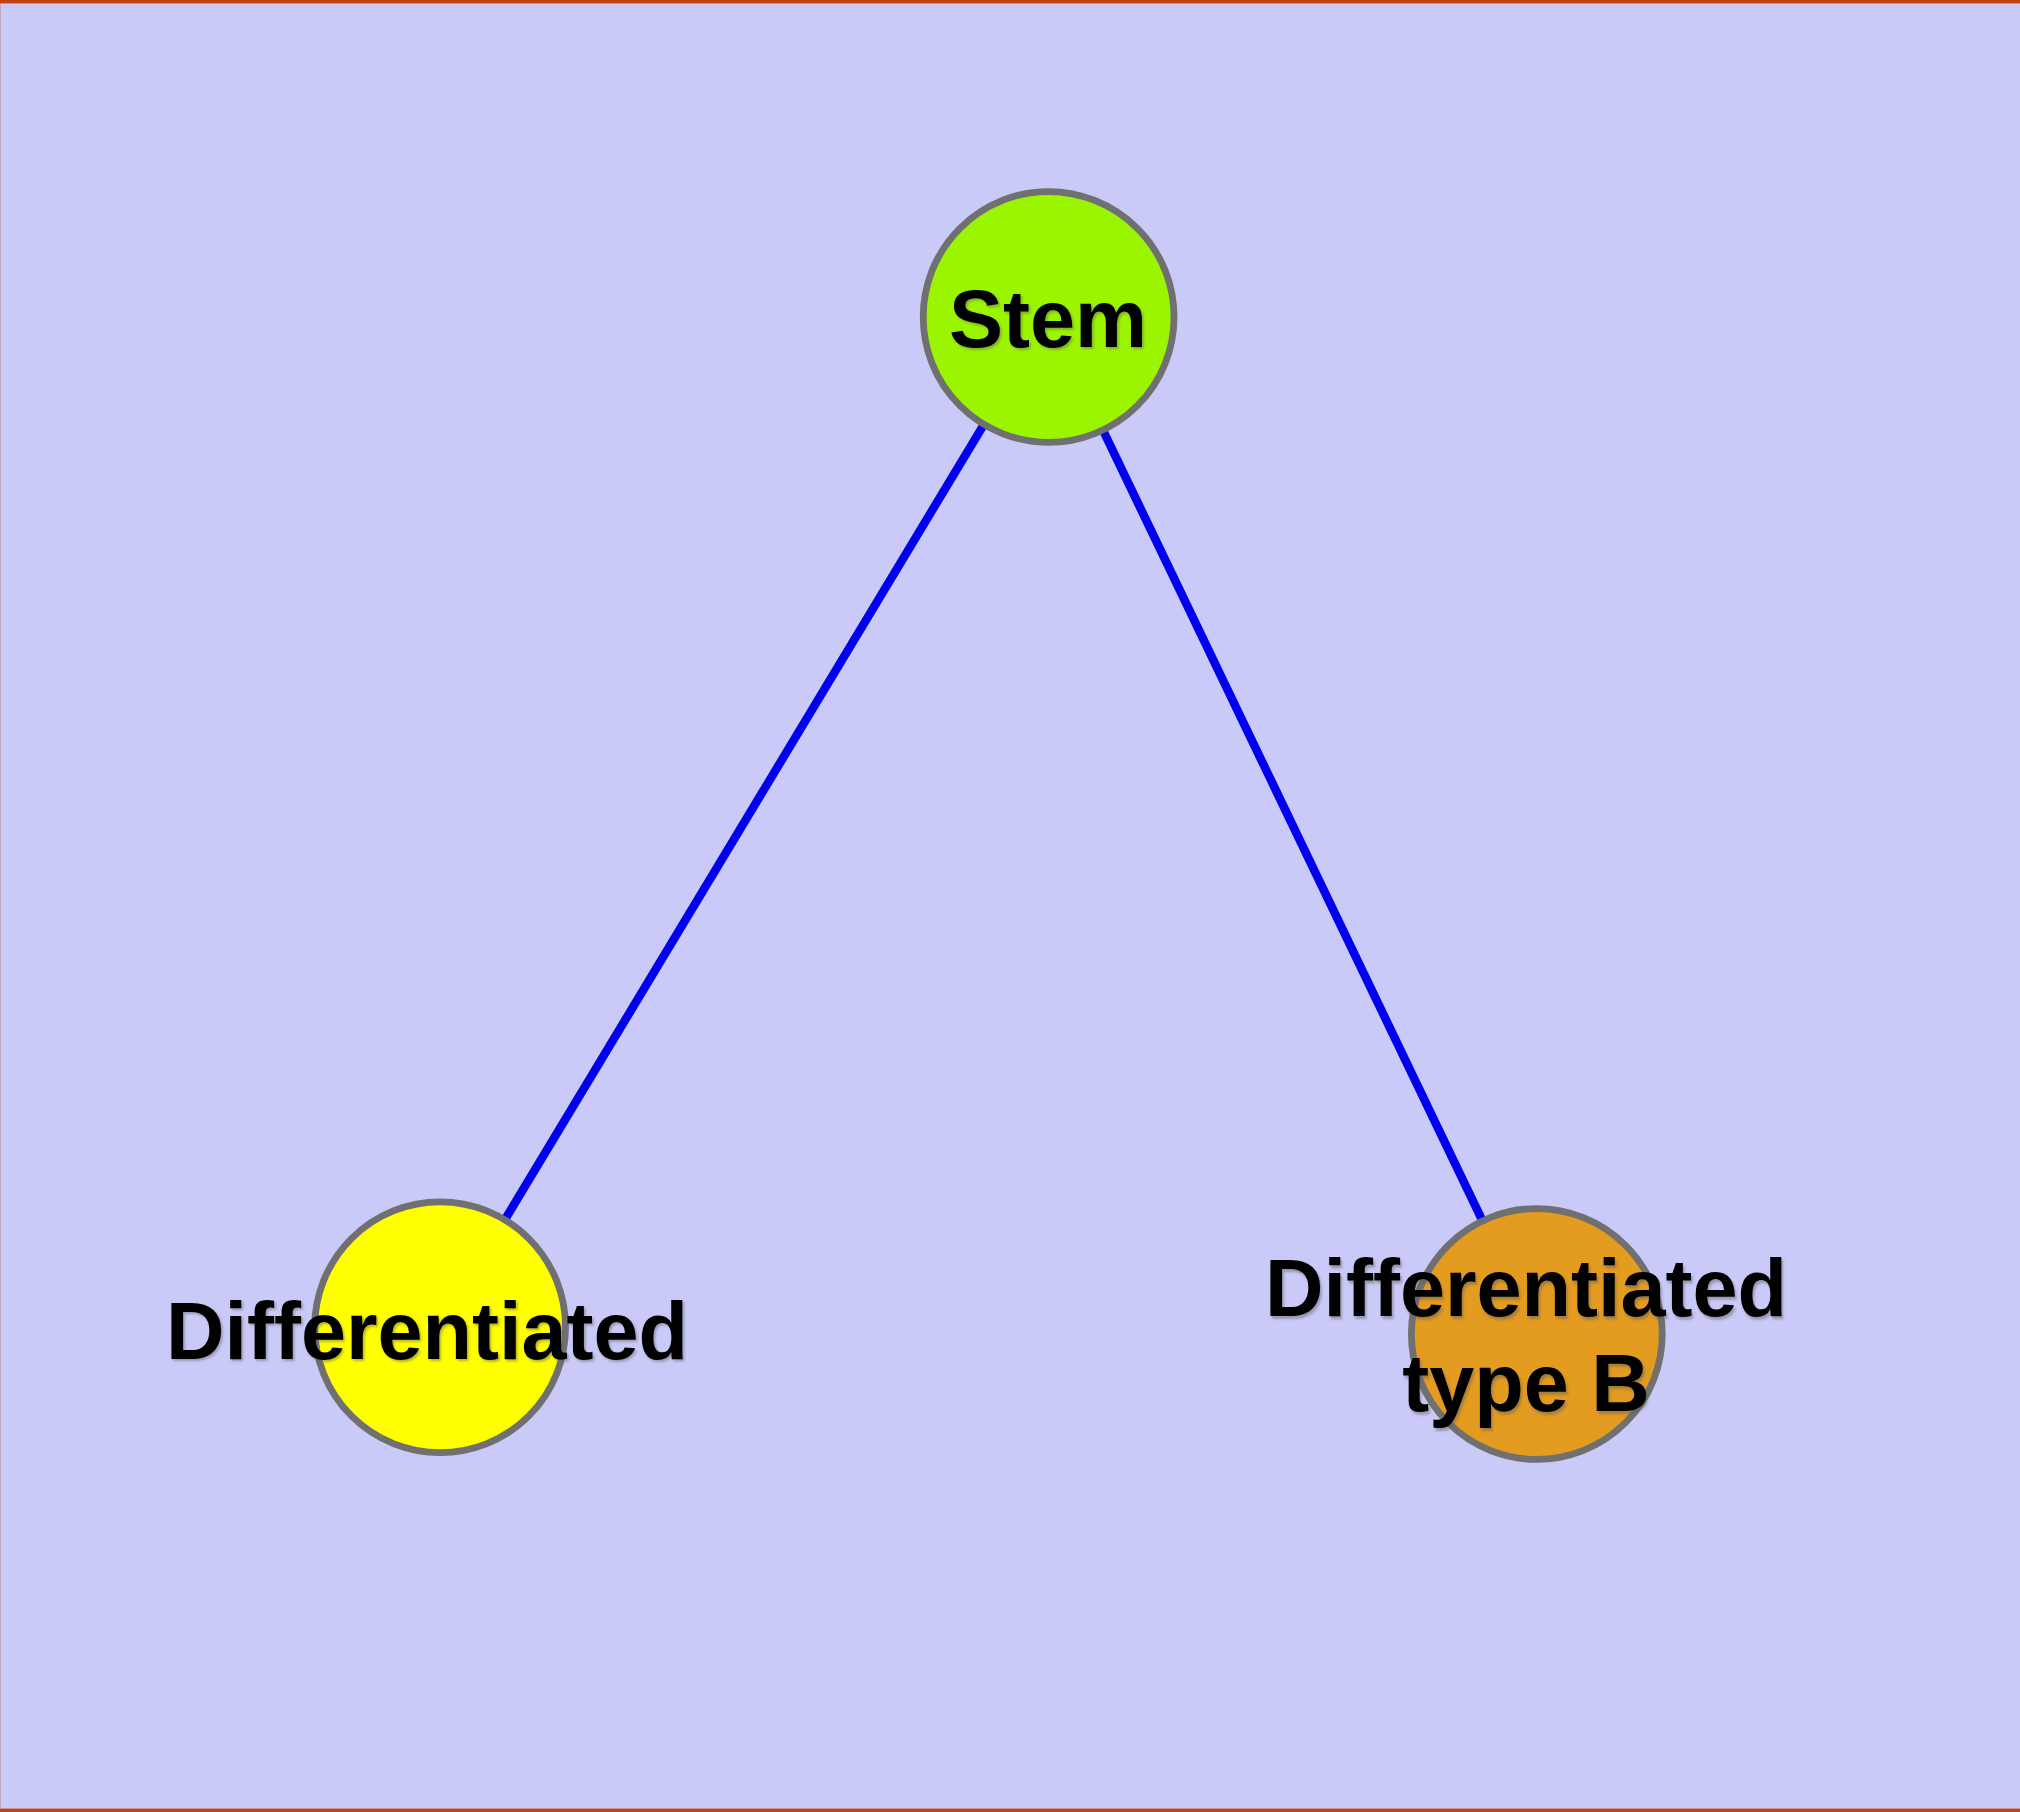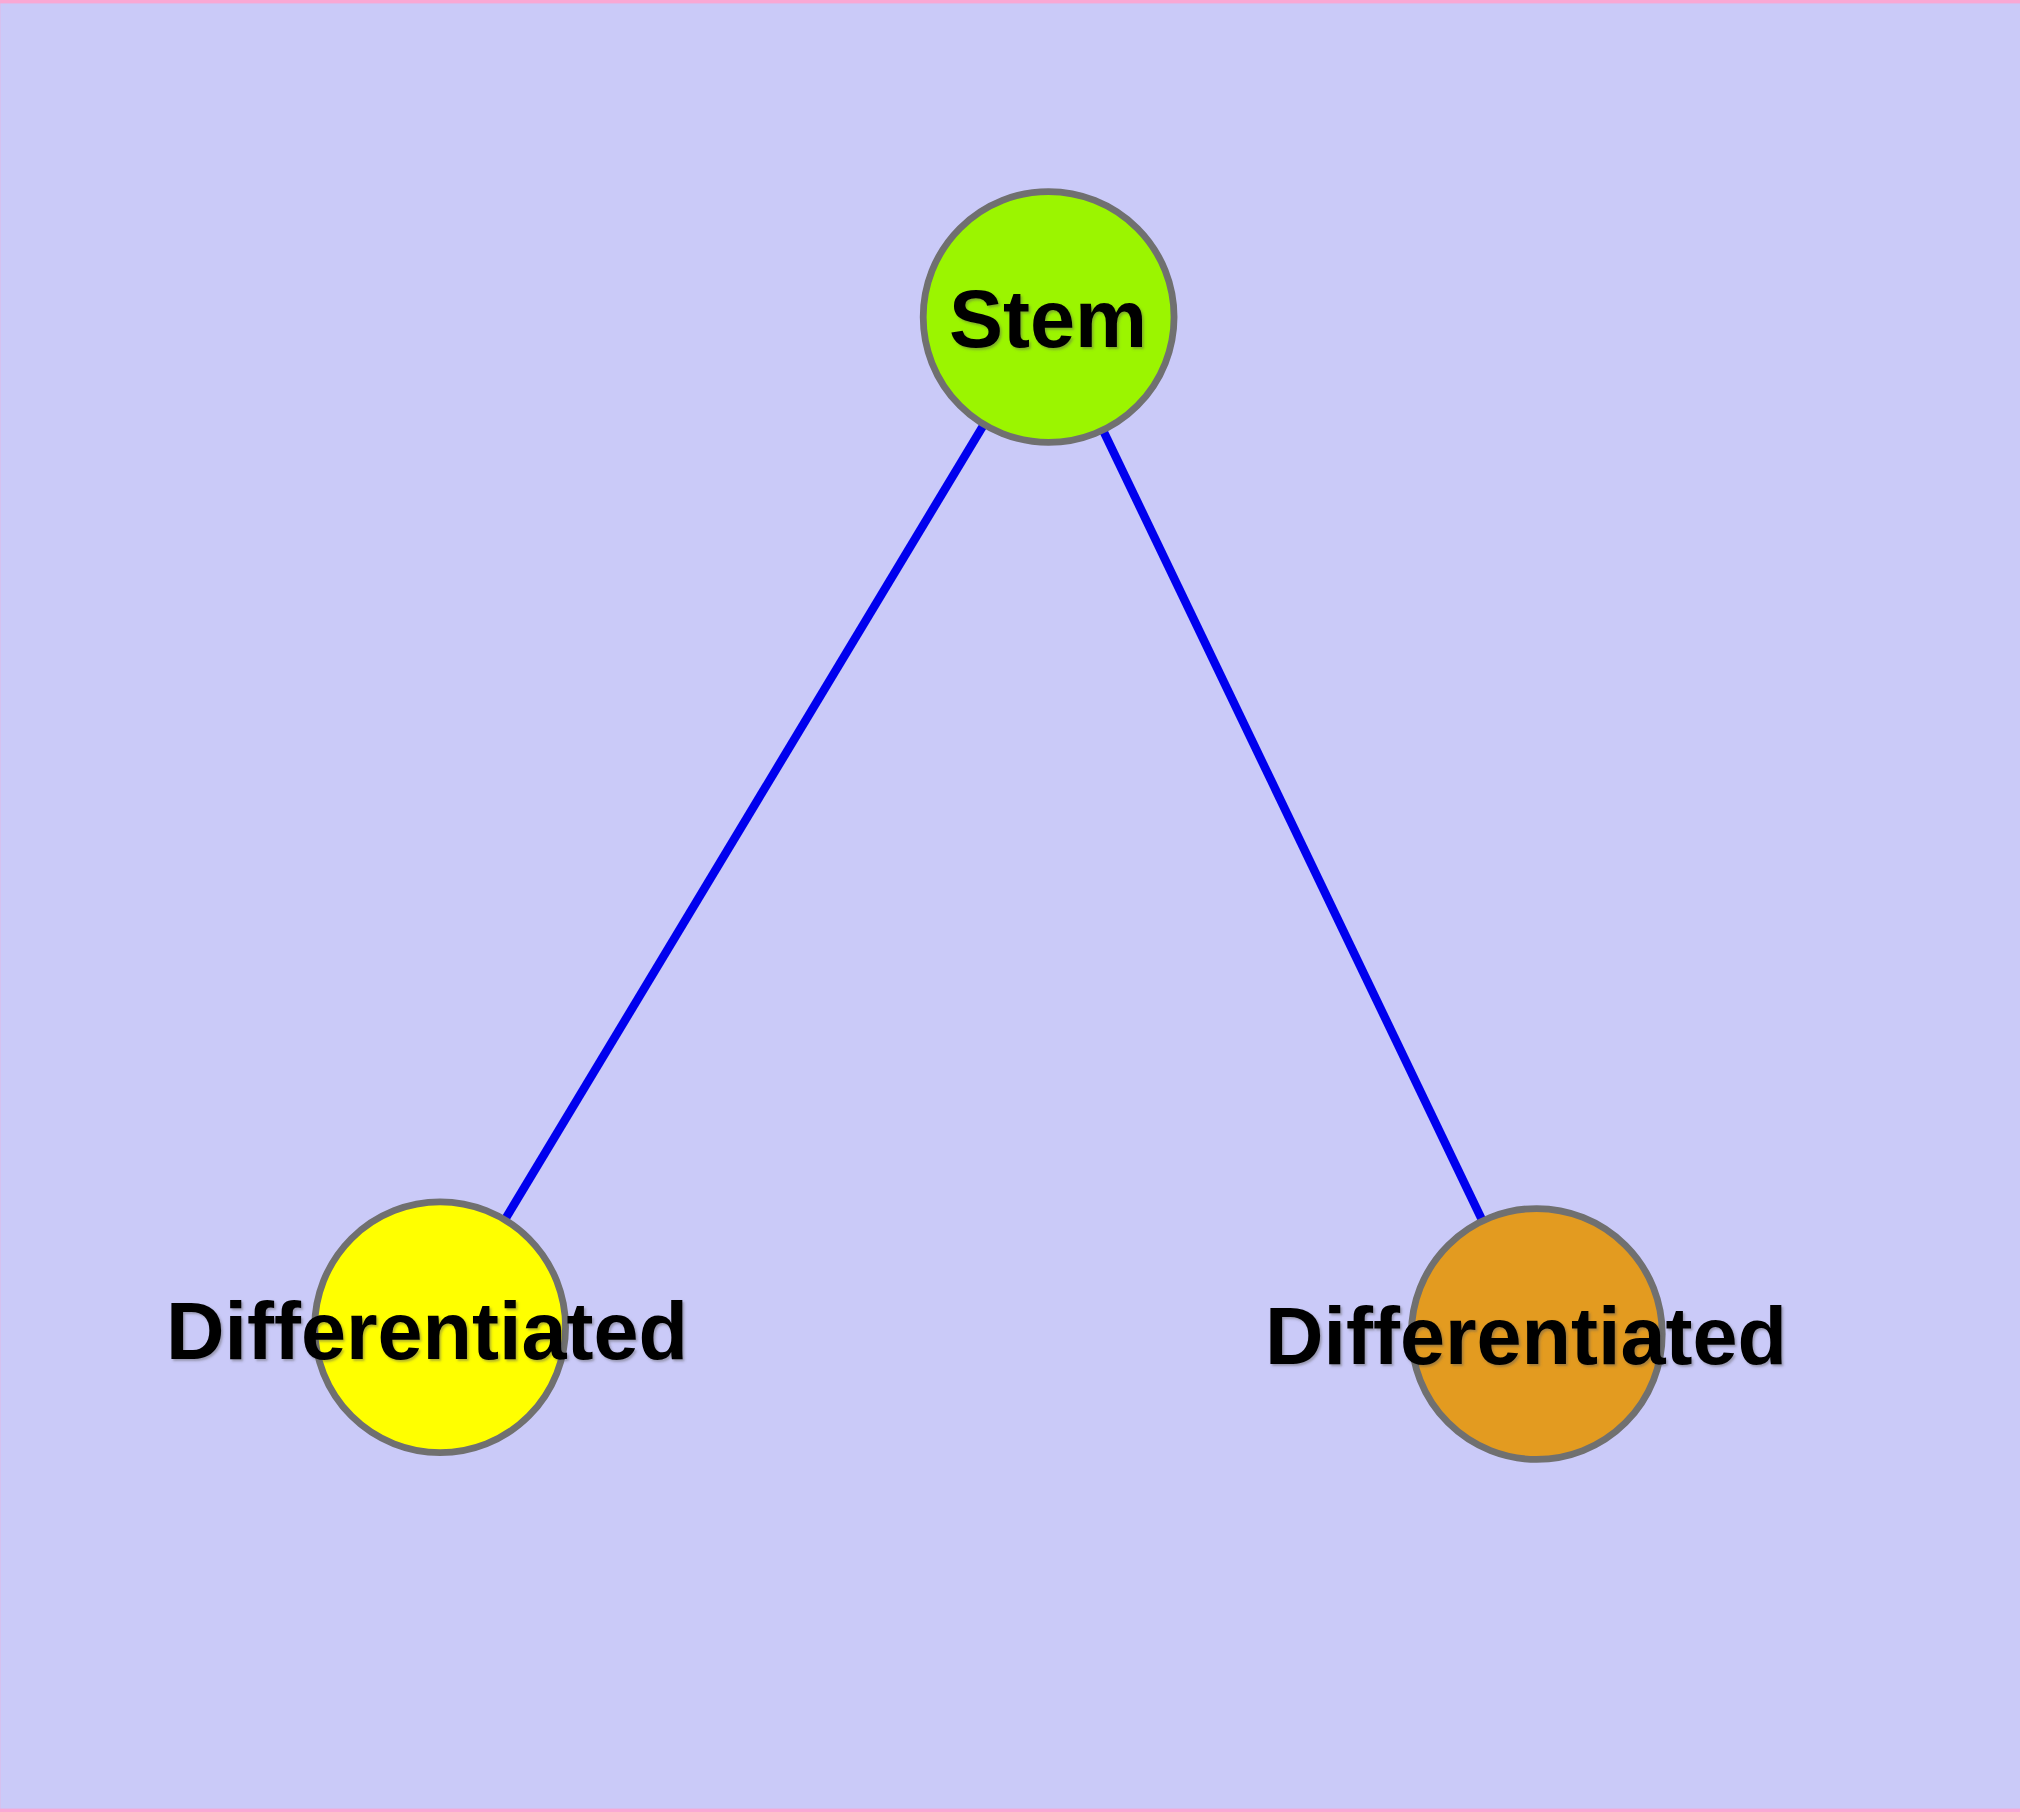--- a/index.html
+++ b/index.html
@@ -4,21 +4,21 @@
 <style>
   html, body {
     margin: 0;
     padding: 0;
     background: #ffffff;
   }
   .canvas {
     position: relative;
     width: 2021px;
     height: 1812px;
-    background: #f9a8d4;
+    background: #c2410c;
     overflow: hidden;
     font-family: "Liberation Sans", "DejaVu Sans", sans-serif;
   }
   svg.graph {
     position: absolute;
     left: 0;
     top: 0;
     display: block;
   }
   .node-label {
@@ -65,16 +65,17 @@
   <div class="node-label label-stem">
     <span class="line">Stem</span>
   </div>
 
   <div class="node-label label-a">
     <span class="line">Differentiated</span>
   </div>
 
   <div class="node-label label-b">
     <span class="line">Differentiated</span>
+    <span class="line">type B</span>
   </div>
 
 </div>
 
 
 </body></html>

